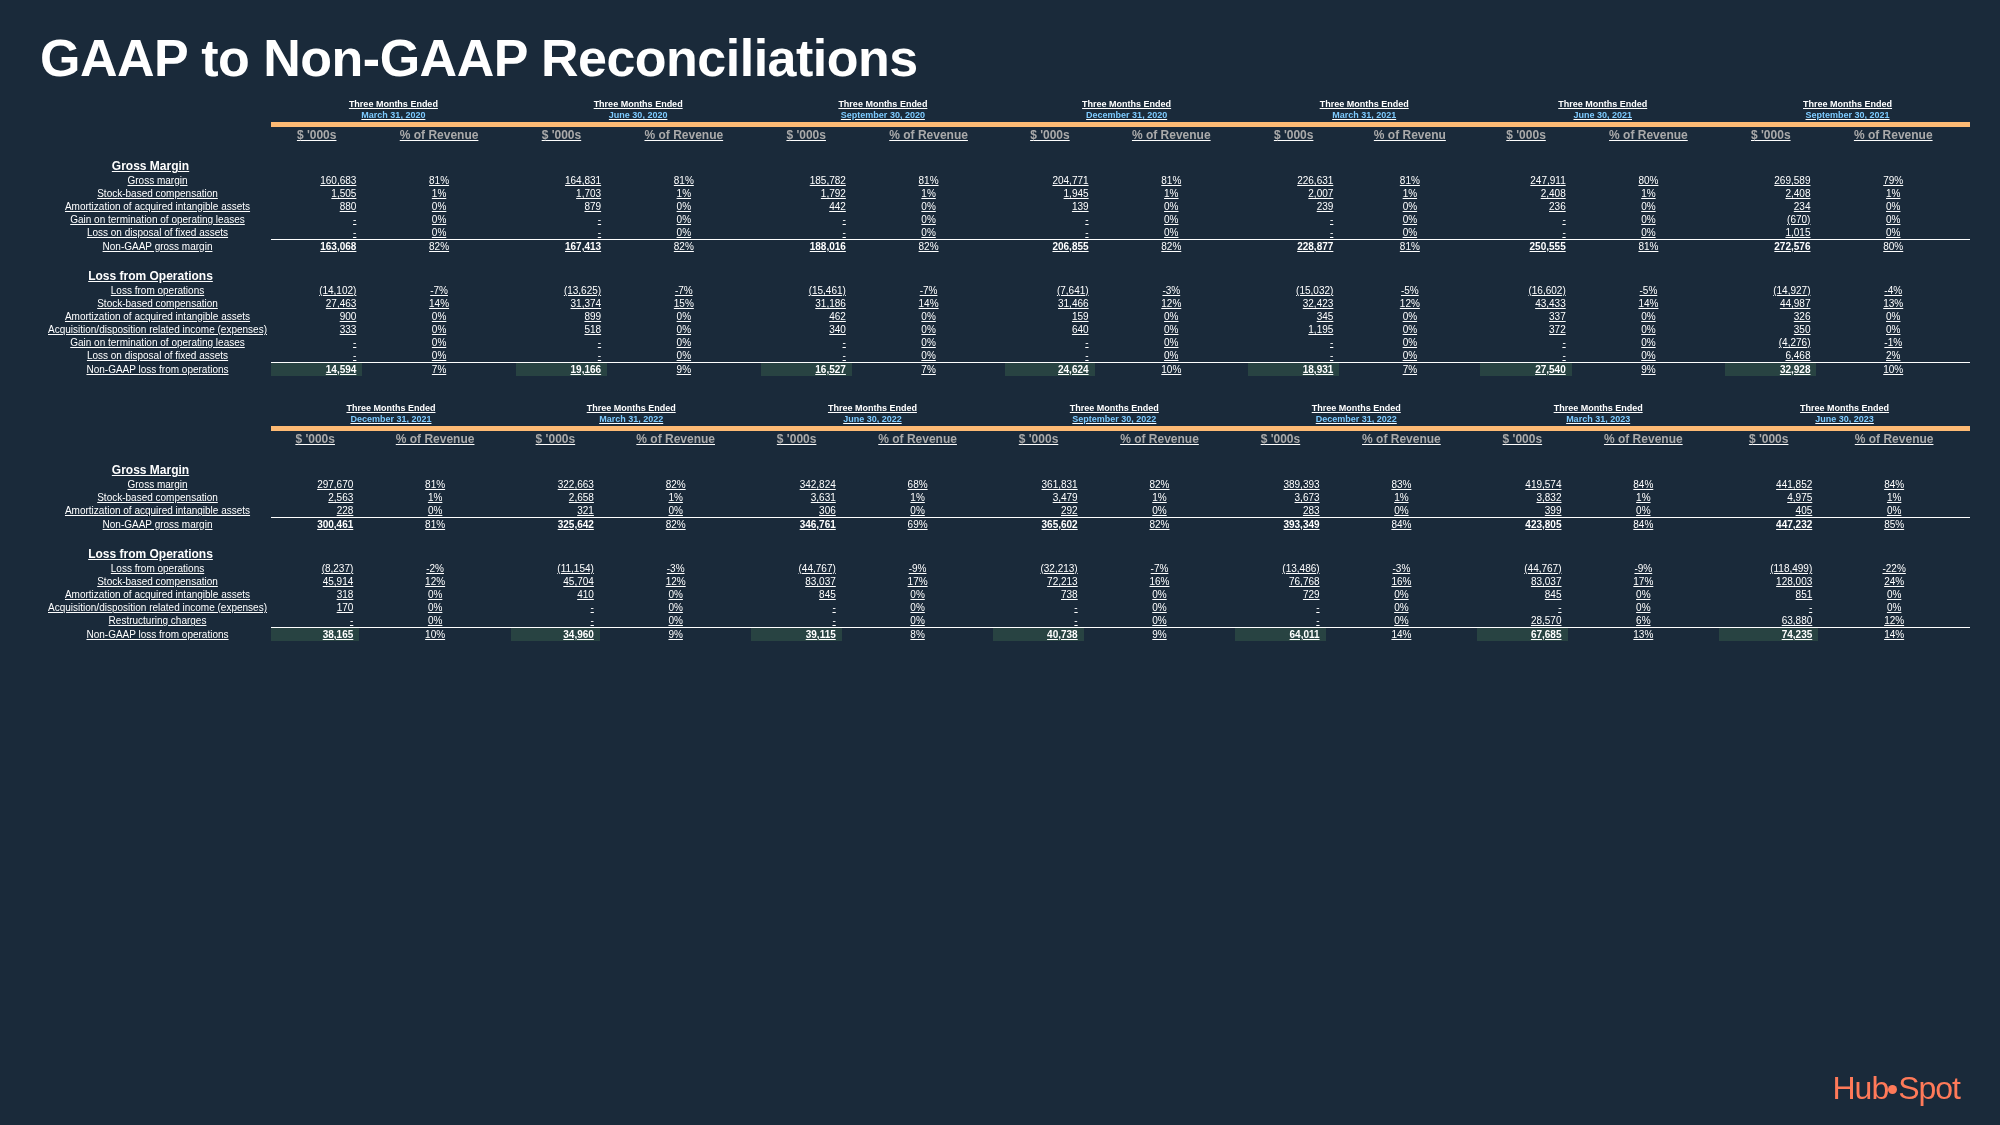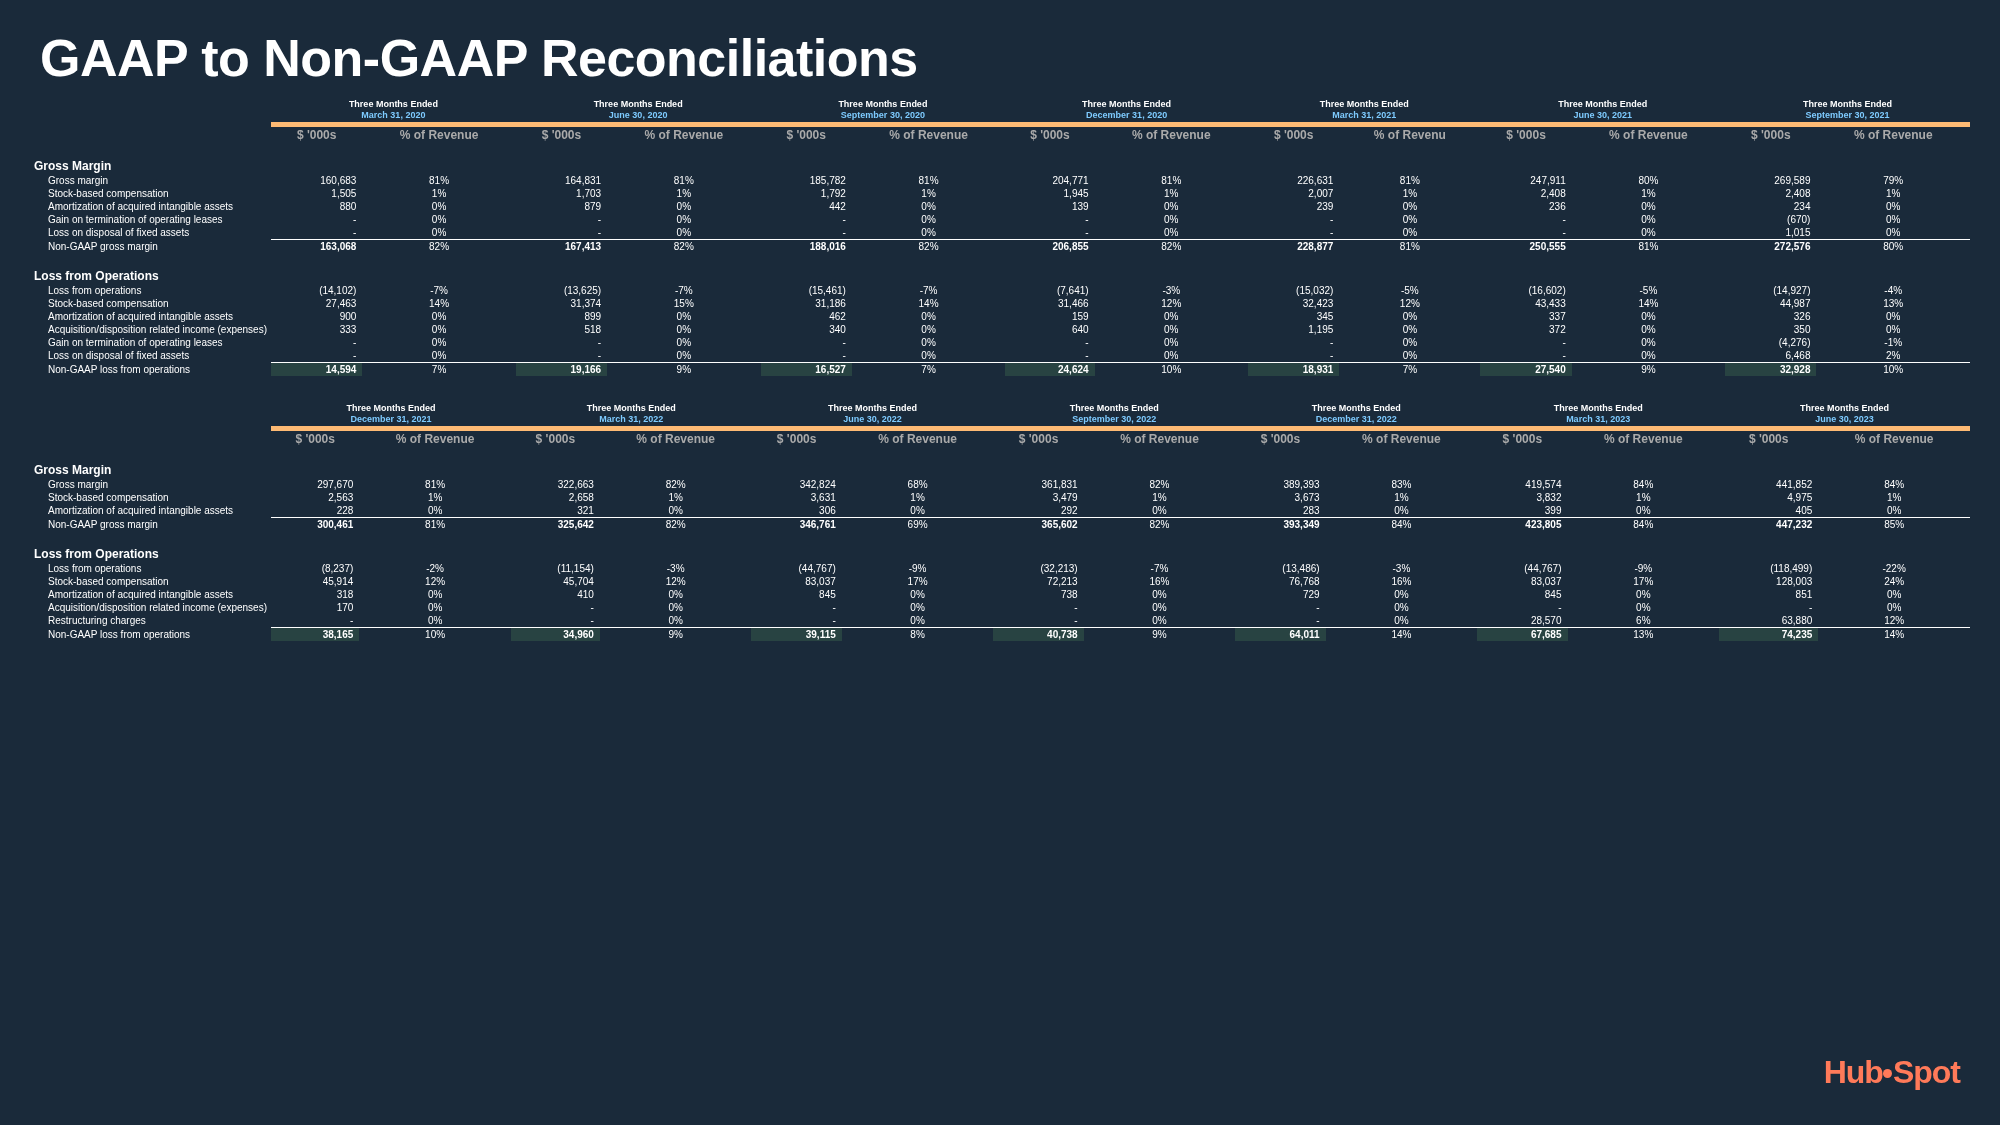--- a/index.html
+++ b/index.html
@@ -14,33 +14,34 @@
     }
     .page-title {
       font-size: 52px;
       font-weight: 900;
       color: #ffffff;
       padding: 28px 40px 10px 40px;
       letter-spacing: -0.5px;
     }
     .tables-container {
       padding: 0 30px;
+      text-decoration: underline;
     }
     
     .table-section {
       margin-bottom: 10px;
     }
     table {
       border-collapse: collapse;
       font-size: 10.5px;
       width: 100%;
     }
     .label-col {
       width: 210px;
-      text-align: left;
+      text-align: center;
       padding: 1px 4px;
       color: #ffffff;
       white-space: nowrap;
     }
     .label-col.category {
       font-weight: bold;
       font-size: 12px;
       padding-top: 8px;
     }
     .label-col.indent {
@@ -76,24 +77,24 @@
       border-top: 1px solid #ffffff;
     }
     tr.highlighted td.num {
       background-color: rgba(100,180,100,0.15);
     }
     th.empty-label {
       width: 210px;
     }
     .hubspot-logo {
       position: absolute;
-      bottom: 34px;
+      bottom: 18px;
       right: 40px;
       font-size: 32px;
-      font-weight: bold;
+      font-weight: normal;
       color: #ff7a59;
       letter-spacing: -1px;
     }
     .section-spacer-sm {
       height: 6px;
     }
     th.period-top {
       text-align: center;
       color: #ffffff;
       font-size: 9px;

